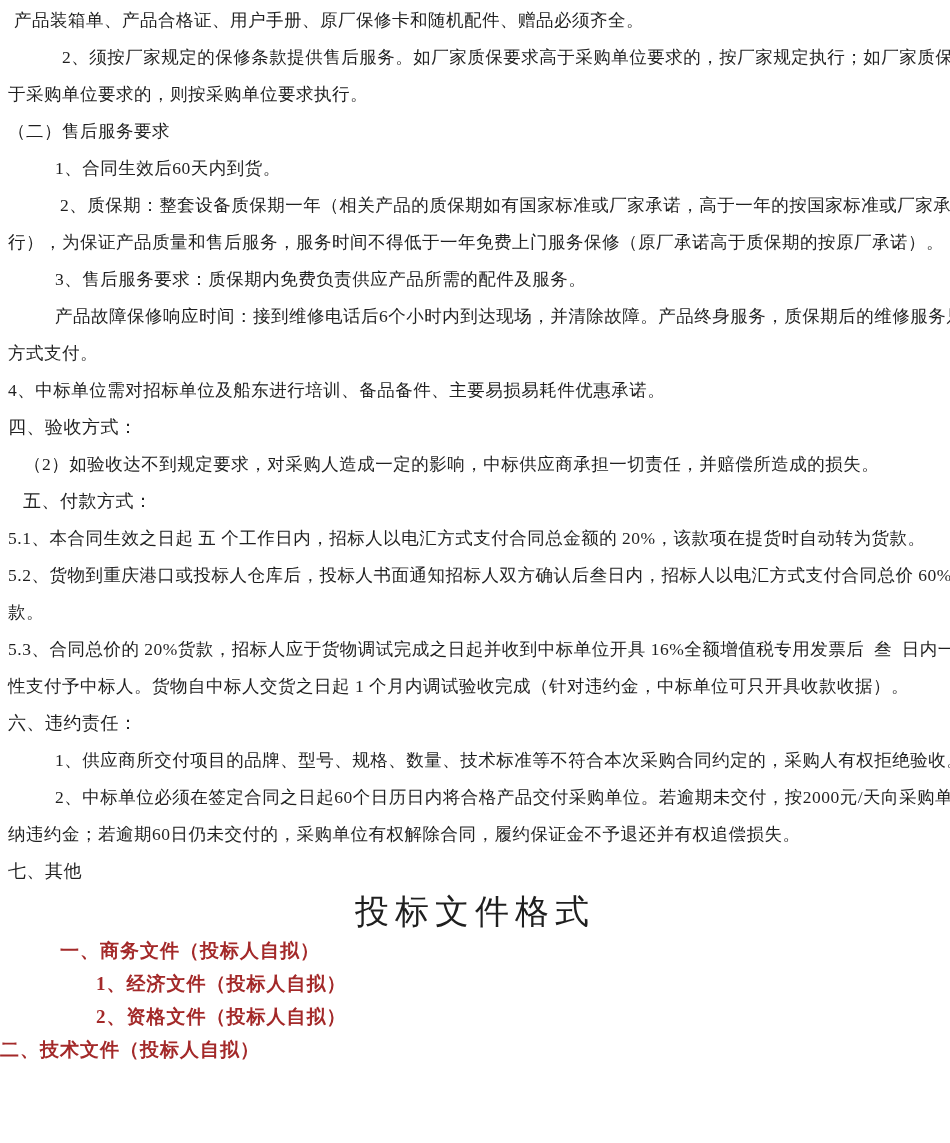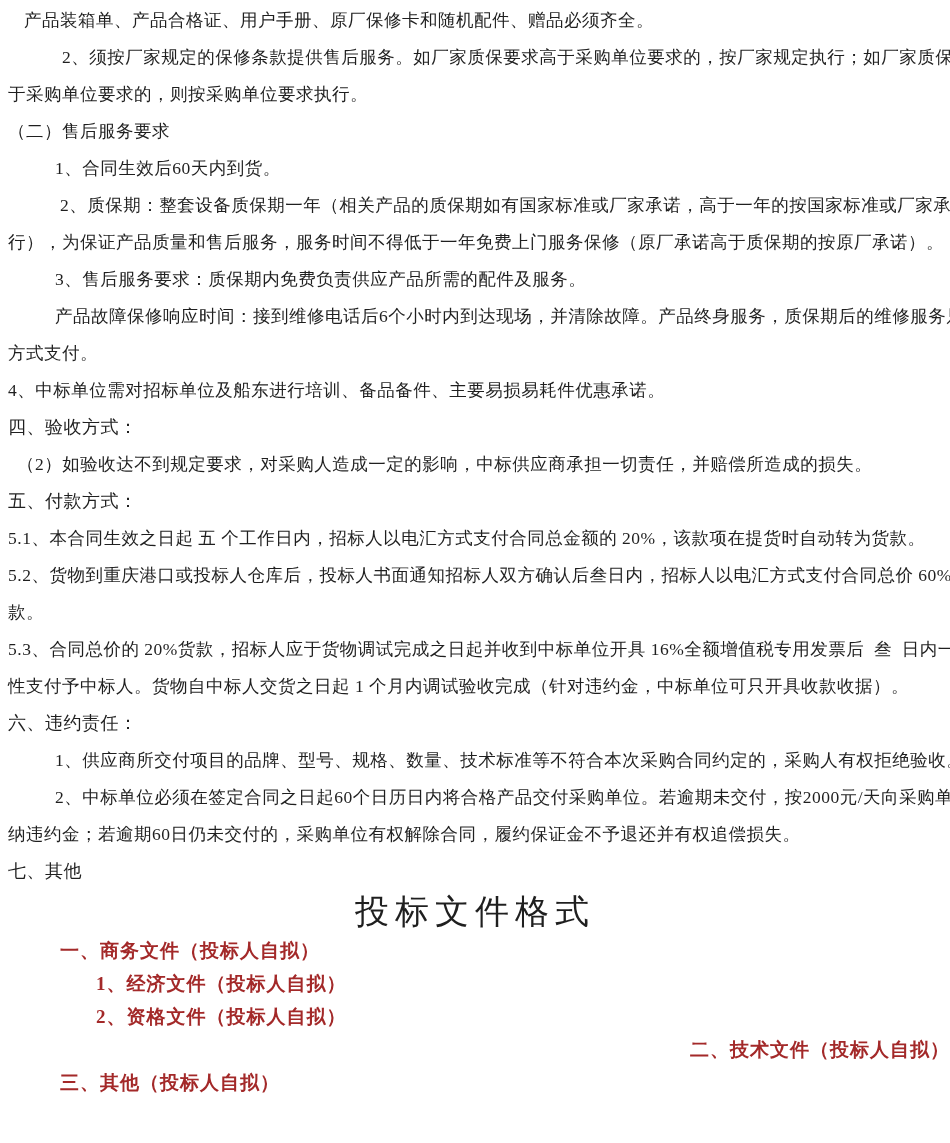--- a/index.html
+++ b/index.html
@@ -53,44 +53,43 @@
     text-underline-offset:3px;
     text-decoration-thickness:1px;
     margin-top:36px;
   }
 </style>
 </head>
 <body>
 
 <div class="page">
   <div class="doc-body">
-      <div class="line body" style="padding-left: 24px;"><span>产品装箱单、产品合格证、用户手册、原厂保修卡和随机配件、赠品必须齐全。</span></div>
+      <div class="line body" style="padding-left: 14px;"><span>产品装箱单、产品合格证、用户手册、原厂保修卡和随机配件、赠品必须齐全。</span></div>
       <div class="line body" style="padding-left: 62px;"><span>2、须按厂家规定的保修条款提供售后服务。如厂家质保要求高于采购单位要求的，按厂家规定执行；如厂家质保要求低</span></div>
       <div class="line body" style="padding-left: 8px;"><span>于采购单位要求的，则按采购单位要求执行。</span></div>
       <div class="line body" style="padding-left: 8px;"><span>（二）售后服务要求</span></div>
       <div class="line body" style="padding-left: 55px;"><span>1、合同生效后</span><span class="seg-underline">60</span><span>天内到货。</span></div>
       <div class="line body" style="padding-left: 60px;"><span>2、质保期：整套设备质保期一年（相关产品的质保期如有国家标准或厂家承诺，高于一年的按国家标准或厂家承诺执</span></div>
       <div class="line body" style="padding-left: 8px;"><span>行），为保证产品质量和售后服务，服务时间不得低于一年免费上门服务保修（原厂承诺高于质保期的按原厂承诺）。</span></div>
       <div class="line body" style="padding-left: 55px;"><span>3、售后服务要求：质保期内免费负责供应产品所需的配件及服务。</span></div>
       <div class="line body" style="padding-left: 55px;"><span>产品故障保修响应时间：接到维修电话后6个小时内到达现场，并清除故障。产品终身服务，质保期后的维修服务只收取</span></div>
       <div class="line body" style="padding-left: 8px;"><span>方式支付。</span></div>
       <div class="line body" style="padding-left: 8px;"><span>4、中标单位需对招标单位及船东进行培训、备品备件、主要易损易耗件优惠承诺。</span></div>
       <div class="line heading" style="padding-left: 8px;"><span>四、验收方式：</span></div>
-      <div class="line body" style="padding-left: 17px;"><span>（2）如验收达不到规定要求，对采购人造成一定的影响，中标供应商承担一切责任，并赔偿所造成的损失。</span></div>
-      <div class="line heading" style="padding-left: 8px;"><span>五、付款方式：</span></div>
+      <div class="line body" style="padding-left: 24px;"><span>（2）如验收达不到规定要求，对采购人造成一定的影响，中标供应商承担一切责任，并赔偿所造成的损失。</span></div>
+      <div class="line heading" style="padding-left: 23px;"><span>五、付款方式：</span></div>
       <div class="line body" style="padding-left: 8px;"><span>5.1、本合同生效之日起</span><span class="seg-underline"> 五 </span><span>个工作日内，招标人以</span><span class="seg-underline">电汇</span><span>方式支付</span><span class="seg-underline">合同总金额的 20%</span><span>，该款项在提货时自动转为货款。</span></div>
       <div class="line body" style="padding-left: 8px;"><span>5.2、货物到重庆港口或投标人仓库后，投标人书面通知招标人双方确认后</span><span class="seg-underline">叁</span><span>日内，招标人以电汇方式支付合同总价 60%的货</span></div>
       <div class="line body" style="padding-left: 8px;"><span>款。</span></div>
       <div class="line body" style="padding-left: 8px;"><span>5.3、合同总价的 20%货款，招标人应于货物调试完成之日起并收到中标单位开具 16%全额增值税专用发票后</span><span class="seg-underline">  叁  </span><span>日内一次</span></div>
       <div class="line body" style="padding-left: 8px;"><span>性支付予中标人。货物自中标人交货之日起 1 个月内调试验收完成（针对违约金，中标单位可只开具收款收据）。</span></div>
       <div class="line heading" style="padding-left: 8px;"><span>六、违约责任：</span></div>
       <div class="line body" style="padding-left: 55px;"><span>1、供应商所交付项目的品牌、型号、规格、数量、技术标准等不符合本次采购合同约定的，采购人有权拒绝验收。</span></div>
       <div class="line body" style="padding-left: 55px;"><span>2、中标单位必须在签定合同之日起60个日历日内将合格产品交付采购单位。若逾期未交付，按2000元/天向采购单位缴</span></div>
       <div class="line body" style="padding-left: 8px;"><span>纳违约金；若逾期60日仍未交付的，采购单位有权解除合同，履约保证金不予退还并有权追偿损失。</span></div>
       <div class="line heading" style="padding-left: 8px;"><span>七、其他</span></div>
       <div class="line title"><span>投标文件格式</span></div>
       <div class="line red" style="padding-left: 60px;"><span>一、商务文件（投标人自拟）</span></div>
       <div class="line red" style="padding-left: 96px;"><span>1、经济文件（投标人自拟）</span></div>
       <div class="line red" style="padding-left: 96px;"><span>2、资格文件（投标人自拟）</span></div>
-      <div class="line red" style=" text-align: right;"><span>二、技术文件（投标人自拟）</span></div>
-      <div class="line red" style="padding-left: 60px;"><span>三、其他（投标人自拟）</span></div>
+      <div class="line red" style=""><span>二、技术文件（投标人自拟）</span></div>
     </div>
 </div>
 
 </body></html>

